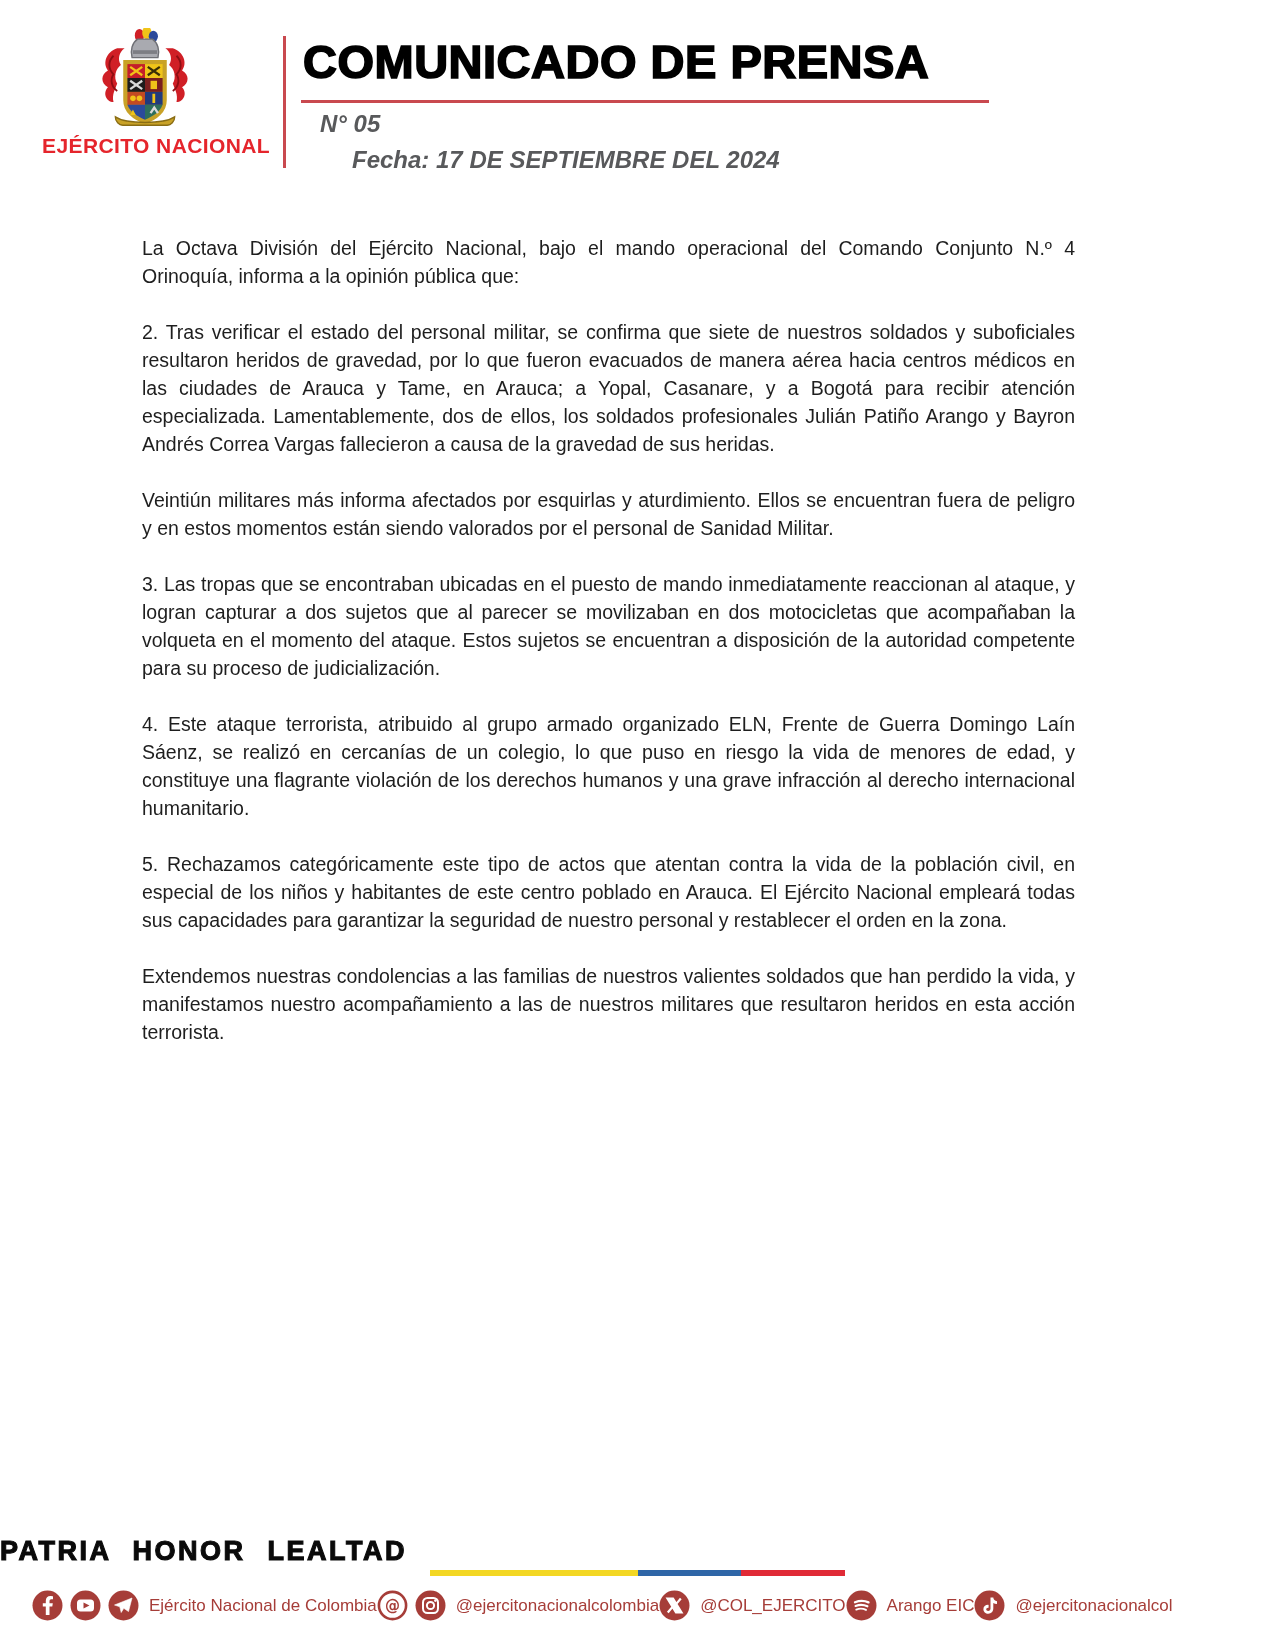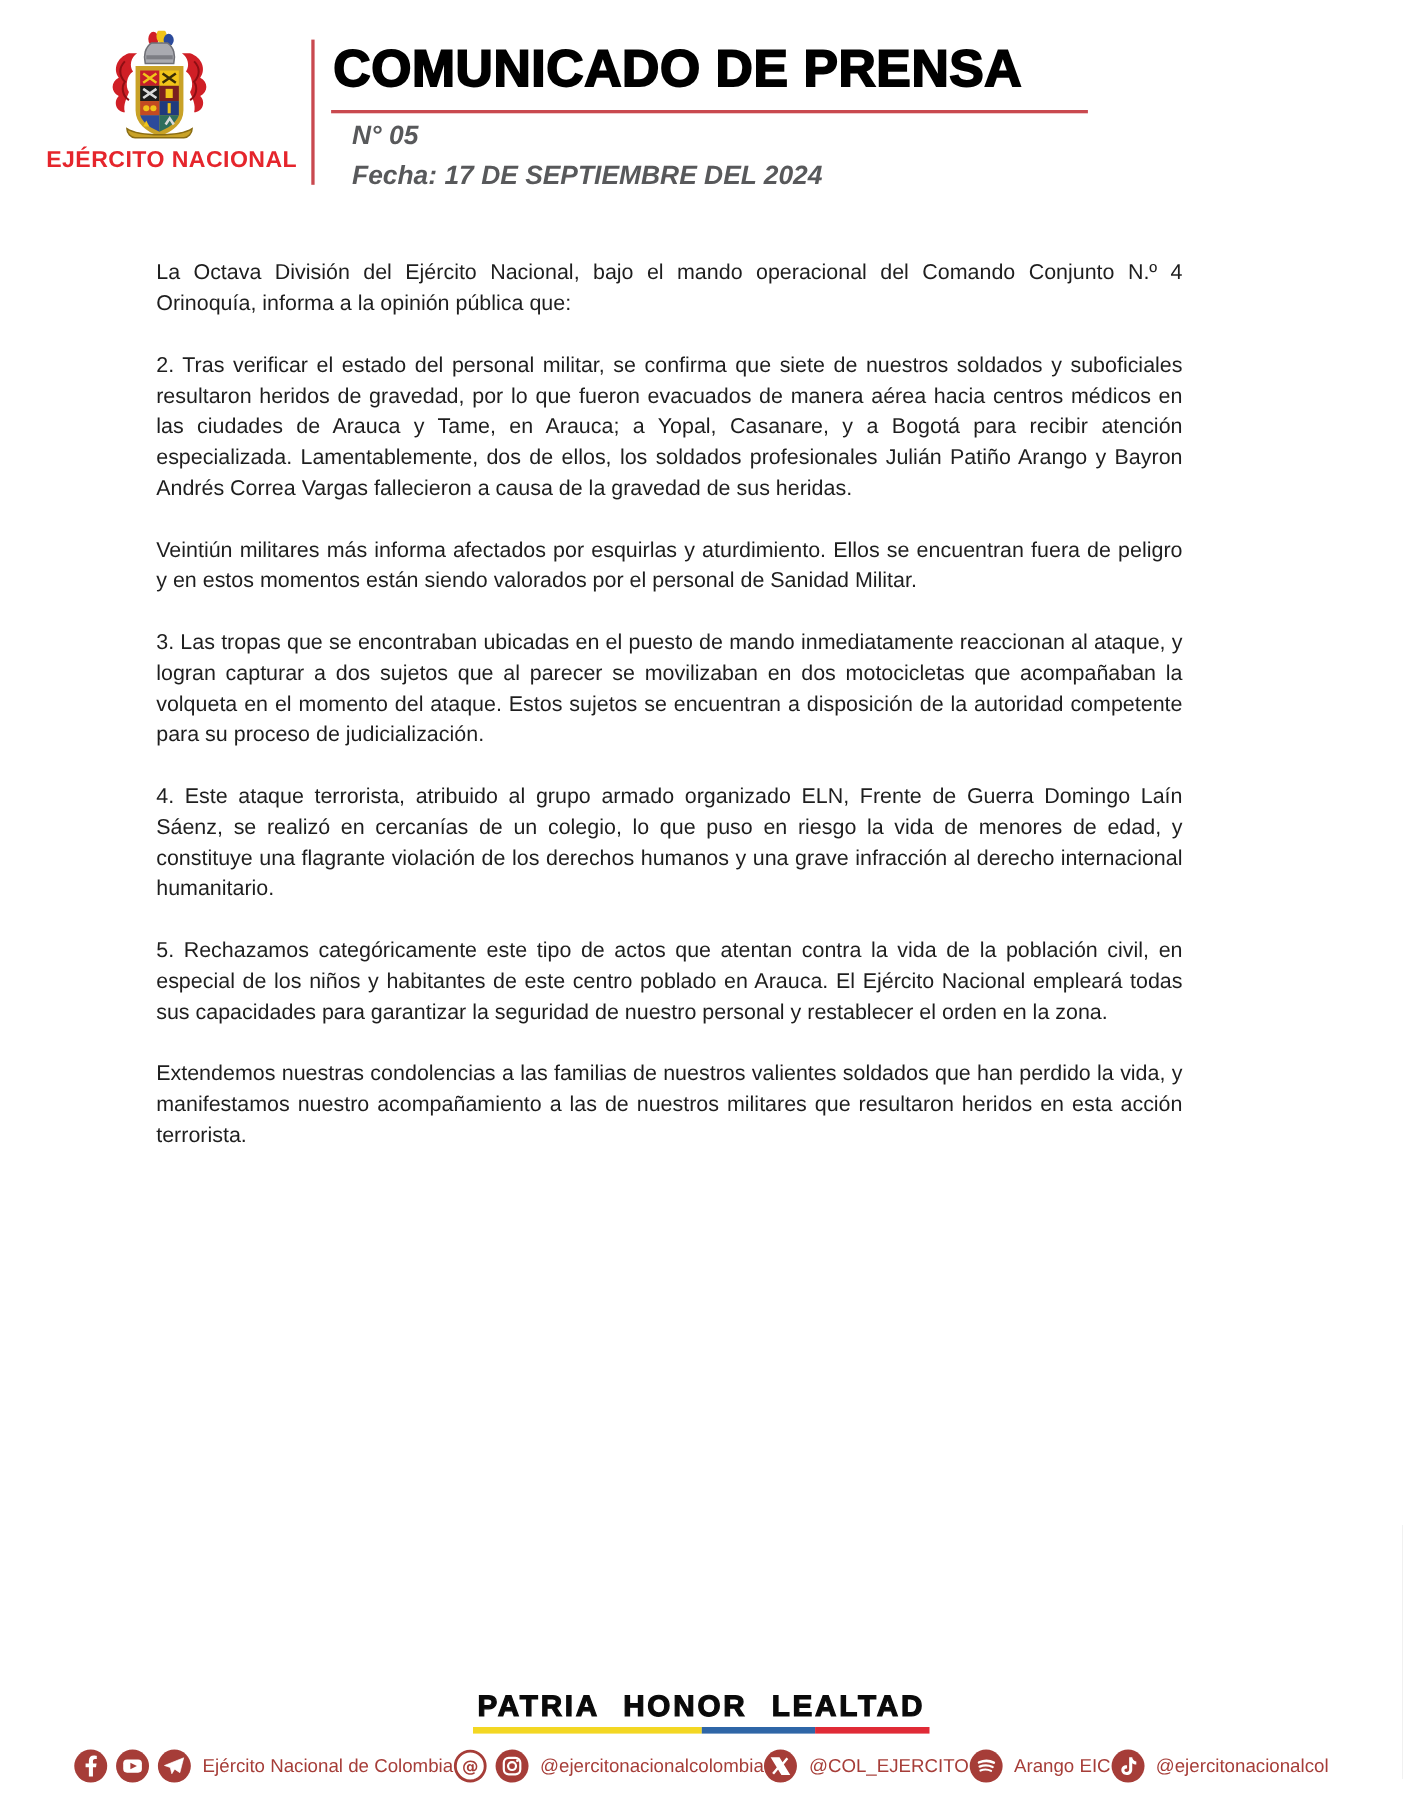--- a/index.html
+++ b/index.html
@@ -61,21 +61,21 @@
   .doc-meta {
     position: absolute;
     left: 320px;
     font-size: 24px;
     font-style: italic;
     font-weight: 700;
     color: #58595b;
     white-space: nowrap;
   }
   .meta-number { top: 110px; }
-  .meta-date   { top: 146px; }
+  .meta-date   { top: 146px; margin-left: 32px; }
 
   
   .body-text {
     position: absolute;
     left: 142px;
     top: 234px;
     width: 933px;
   }
   .body-text p {
     font-size: 19.5px;
@@ -83,21 +83,21 @@
     text-align: justify;
     color: #1e1e1e;
     margin-bottom: 28px;
   }
 
   
   .motto-block {
     position: absolute;
     left: 0; right: 0;
     top: 1536px;
-    text-align: center;
+    text-align: left;
   }
   .motto-text {
     display: inline-block;
     font-size: 27px;
     font-weight: 700;
     letter-spacing: 2.5px;
     word-spacing: 12px;
     color: #0a0a0a;
     -webkit-text-stroke: 1.1px #0a0a0a;
     white-space: nowrap;
@@ -112,21 +112,21 @@
   .flag-bar .seg-blue   { width: 25%; }
   .flag-bar .seg-red    { width: 25%; }
 
   .social-bar {
     position: absolute;
     left: 32px;
     right: 32px;
     top: 1590px;
     display: flex;
     align-items: center;
-    justify-content: center;
+    justify-content: flex-start;
   }
   .social-group {
     display: flex;
     align-items: center;
     gap: 10px;
     cursor: pointer;
   }
   .social-icons { display: flex; align-items: center; gap: 7px; }
   .social-label {
     font-size: 17px;

